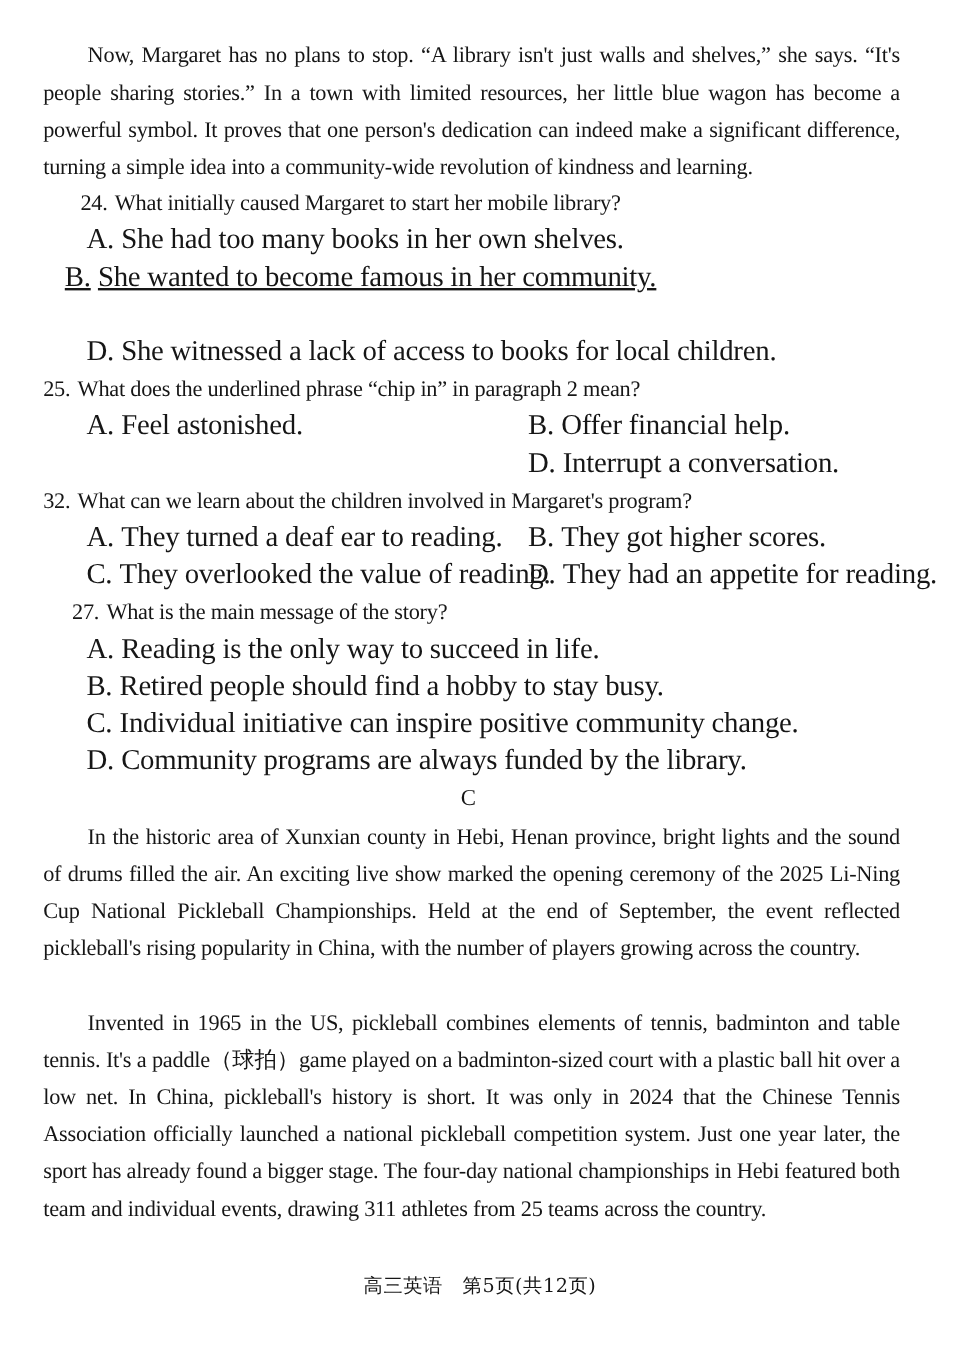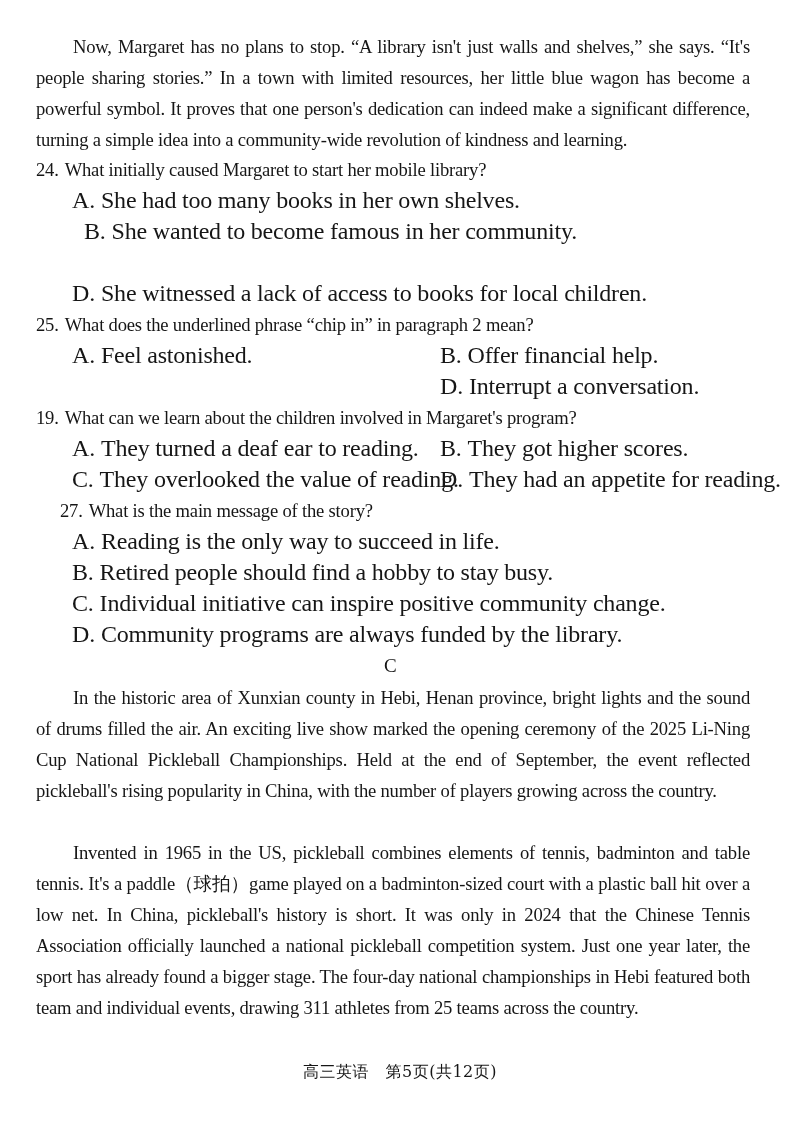--- a/index.html
+++ b/index.html
@@ -36,36 +36,36 @@
     font-family: "DejaVu Serif", serif;
   }
 </style>
 </head>
 <body>
 
 <div class="page">
 
   <p class="para" style="top:31px;"><span class="indent"></span><span>Now, Margaret has no plans to stop. “A library isn't just walls and shelves,” she says. “It's people sharing stories.” In a town with limited resources, her little blue wagon has become a powerful symbol. It proves that one person's dedication can indeed make a significant difference, turning a simple idea into a community-wide revolution of kindness and learning.</span></p>
 
-  <div class="q" style="top:154px;">
+  <div class="q" style="top:154px;margin-left:31px;">
     <span class="num">24.</span><span>What initially caused Margaret to start her mobile library?</span>
   </div>
   <div class="opt" style="left:72px; top:185px;"><span class="letter">A.</span><span>She had too many books in her own shelves.</span></div>
-  <div class="opt" style="left:84px; top:216px;"><span class="letter">B.</span><span>She wanted to become famous in her community.</span></div>
+  <div class="opt" style="left:54px; top:216px;text-decoration:underline;"><span class="letter">B.</span><span>She wanted to become famous in her community.</span></div>
   <div class="opt" style="left:72px; top:278px;"><span class="letter">D.</span><span>She witnessed a lack of access to books for local children.</span></div>
 
   <div class="q" style="top:309px;">
     <span class="num">25.</span><span>What does the underlined phrase “chip in” in paragraph 2 mean?</span>
   </div>
   <div class="opt" style="left:72px; top:340px;"><span class="letter">A.</span><span>Feel astonished.</span></div>
   <div class="opt" style="left:440px; top:340px;"><span class="letter">B.</span><span>Offer financial help.</span></div>
   <div class="opt" style="left:440px; top:371px;"><span class="letter">D.</span><span>Interrupt a conversation.</span></div>
 
   <div class="q" style="top:402px;">
-    <span class="num">19.</span><span>What can we learn about the children involved in Margaret's program?</span>
+    <span class="num">32.</span><span>What can we learn about the children involved in Margaret's program?</span>
   </div>
   <div class="opt" style="left:72px; top:433px;"><span class="letter">A.</span><span>They turned a deaf ear to reading.</span></div>
   <div class="opt" style="left:440px; top:433px;text-align:center;"><span class="letter">B.</span><span>They got higher scores.</span></div>
   <div class="opt" style="left:72px; top:464px;"><span class="letter">C.</span><span>They overlooked the value of reading.</span></div>
   <div class="opt" style="left:440px; top:464px;"><span class="letter">D.</span><span>They had an appetite for reading.</span></div>
 
   <div class="q" style="top:495px;margin-left:24px;">
     <span class="num">27.</span><span>What is the main message of the story?</span>
   </div>
   <div class="opt" style="left:72px; top:526px;"><span class="letter">A.</span><span>Reading is the only way to succeed in life.</span></div>

